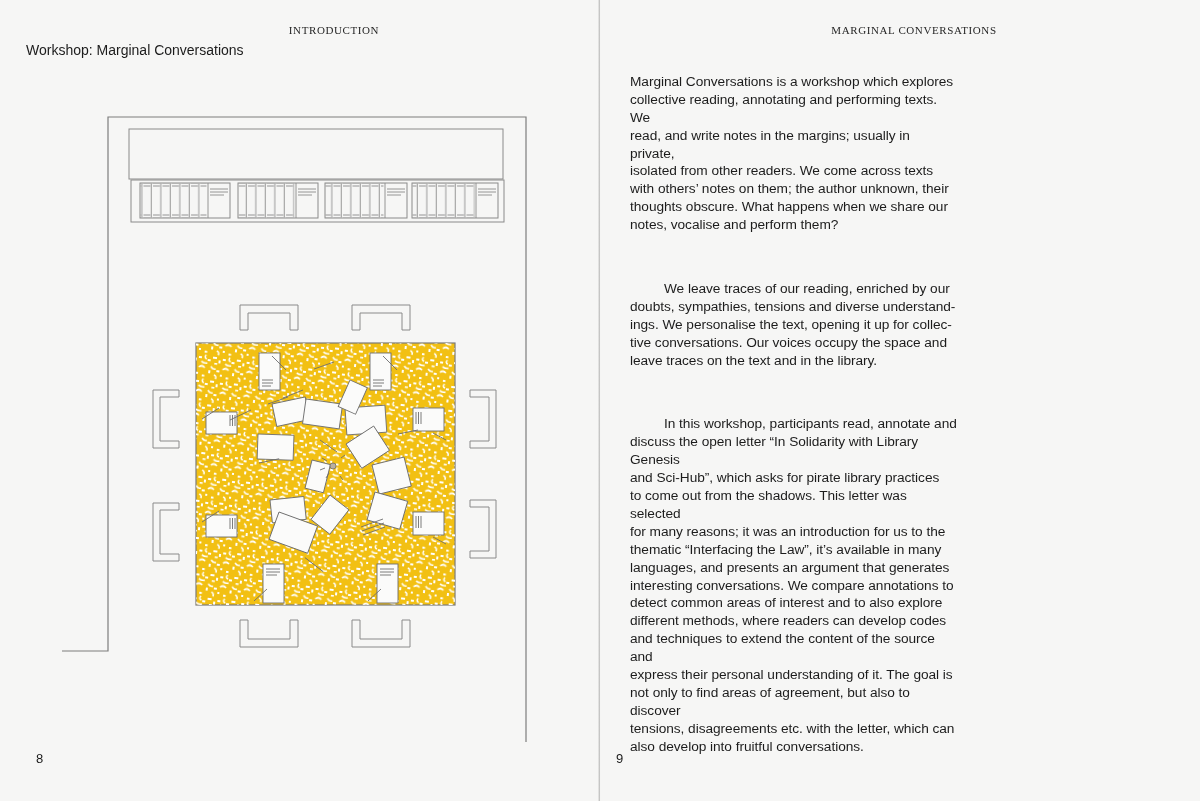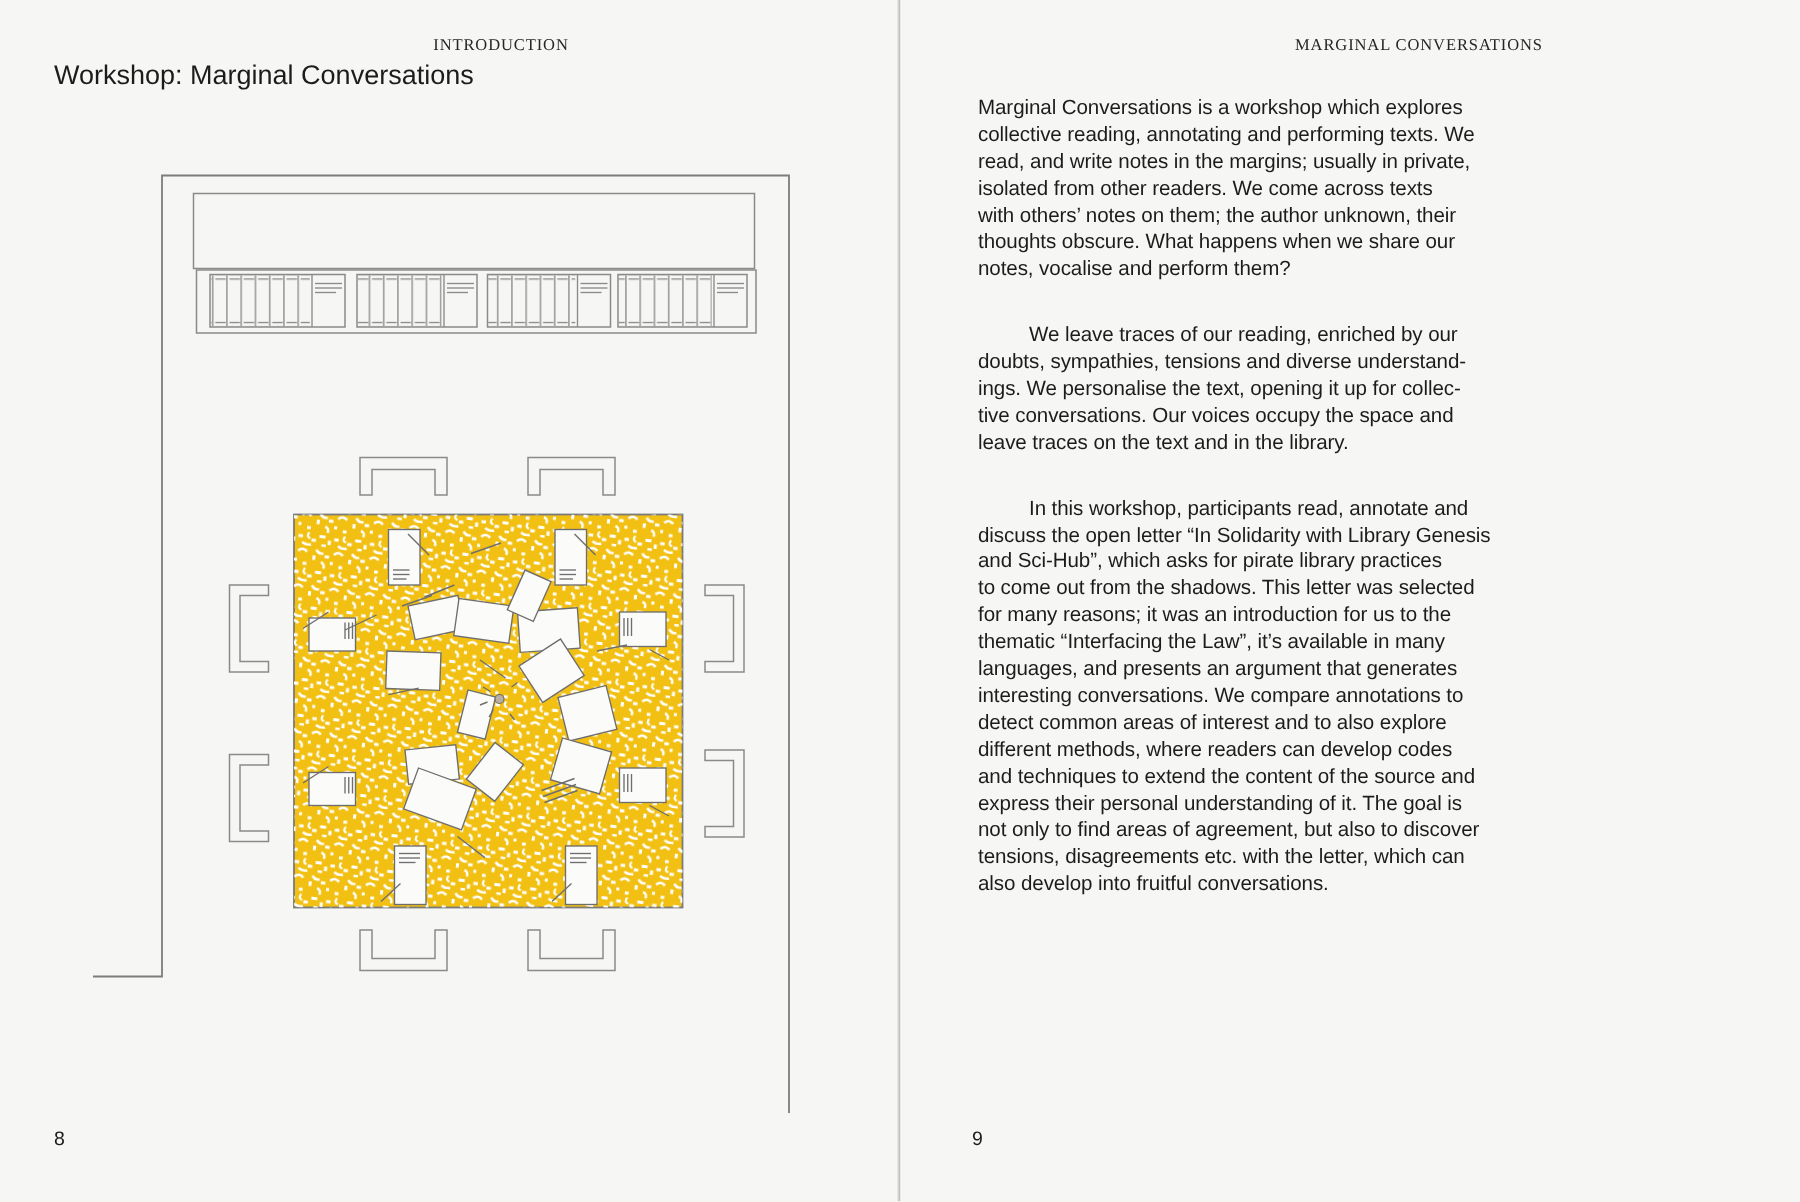--- a/index.html
+++ b/index.html
@@ -1,32 +1,32 @@
 <!DOCTYPE html>
 <html><head>
 <meta charset="utf-8">
 <style>
   * { margin:0; padding:0; box-sizing:border-box; }
   html,body { width:1200px; height:801px; background:#f6f6f5; overflow:hidden; }
   body { font-family:"Liberation Sans", sans-serif; color:#1c1c1c; }
   .spread { position:relative; width:1200px; height:801px; background:#f6f6f5; }
   .page { position:absolute; top:0; width:600px; height:801px; }
   .page.left { left:0; }
-  .page.right { left:600px;padding-left:48px; }
+  .page.right { left:568px;padding-left:48px; }
   .gutter { position:absolute; top:0; left:598px; width:4px; height:801px;
             background:linear-gradient(to right,#f0f0ef, #bdbdbc 45%, #fdfdfc 65%, #f2f2f1); }
   .running-head { position:absolute; top:24px; left:0; width:588px; text-align:center;
                   font-family:"Liberation Serif", serif; font-size:11px; letter-spacing:0.6px; color:#262626;margin-left:40px; }
   .page.right .running-head { width:612px; }
-  .title-block { position:absolute; top:41px; left:36px; font-size:18px; line-height:18px; }
+  .title-block { position:absolute; top:41px; left:26px; font-size:14px; line-height:18px; }
   .byline { padding-left:32px; }
   .body-text { position:absolute; top:41px; left:48px; width:356px;
                font-size:13.7px; line-height:17.9px; letter-spacing:-0.05px;
                white-space:pre-line; }
-  .body-text p { margin:4px; white-space:pre-line; }
+  .body-text p { margin:14px; white-space:pre-line; }
   .body-text p.indented { text-indent:34px; }
   .page-number { position:absolute; top:751px; font-size:13px; }
   .page.left .page-number { left:36px; }
   .page.right .page-number { left:48px; }
   svg.plan { position:absolute; top:0; left:0; }
 </style>
 </head>
 <body>
 
 <div class="spread">

